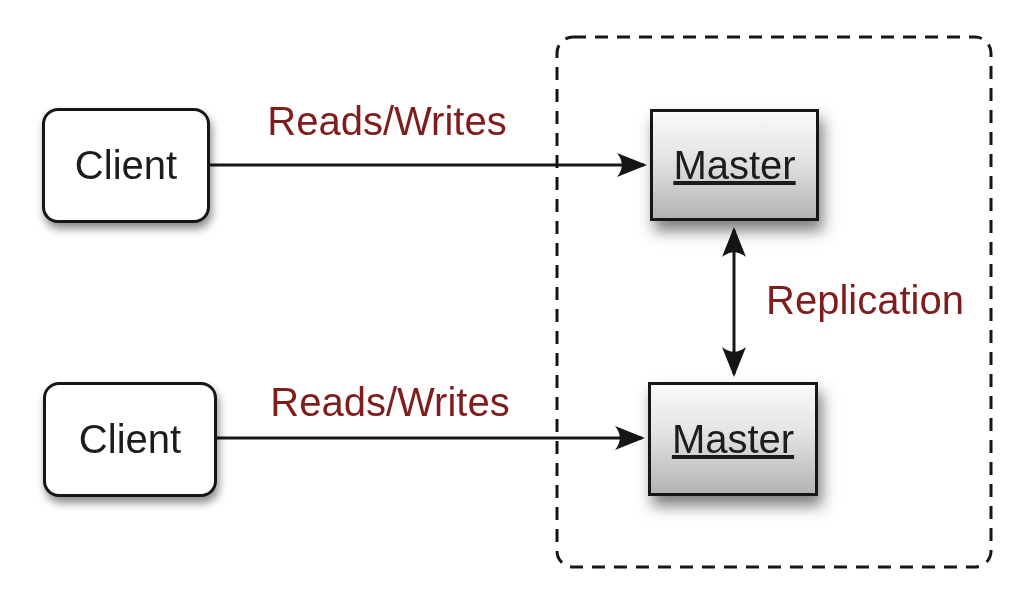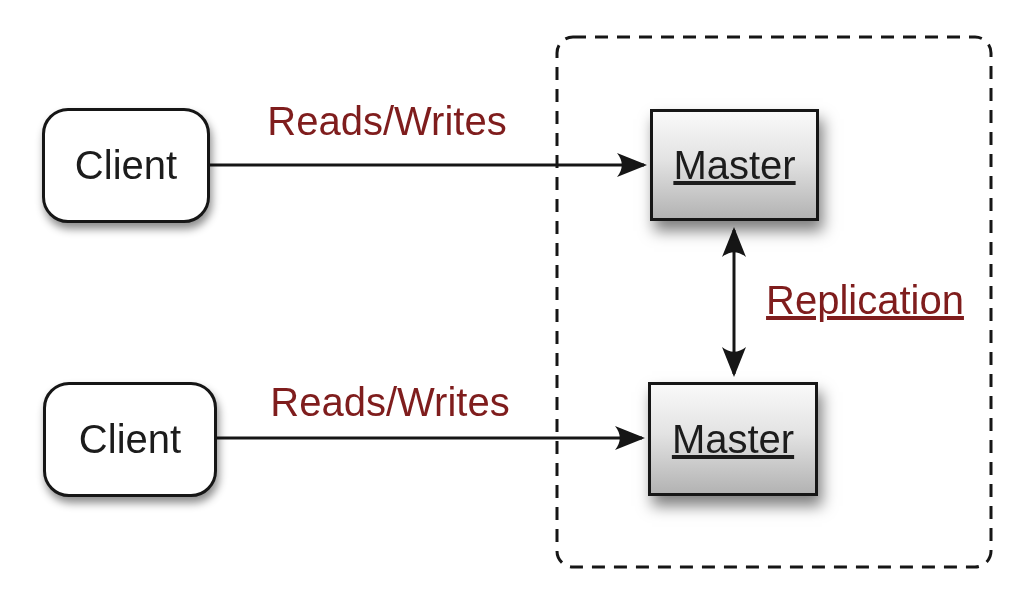--- a/index.html
+++ b/index.html
@@ -27,21 +27,21 @@
     display: flex;
     align-items: center;
     justify-content: center;
     font-size: 40px;
     color: #1c1c1c;
     letter-spacing: 0px;
   }
   .client {
     background: #ffffff;
     border: 3px solid #161616;
-    border-radius: 26px;
+    border-radius: 16px;
     box-shadow: 2px 6px 8px rgba(0,0,0,0.45);
   }
   .master {
     background: linear-gradient(to bottom, #f9f9f9 0%, #e3e3e3 45%, #b3b3b3 100%);
     border: 3px solid #161616;
     box-shadow: 4px 10px 14px rgba(0,0,0,0.50);
     text-decoration: underline;
   }
   #client-top    { left: 42px;  top: 108px; width: 162px; height: 109px; }
   #client-bottom { left: 43px;  top: 382px; width: 168px; height: 109px; }
@@ -50,21 +50,21 @@
   .edge-label {
     position: absolute;
     z-index: 3;
     font-size: 40px;
     color: #7f1d1d;
     white-space: nowrap;
     transform: translateX(-50%);
   }
   #label-rw-top    { left: 387px; top: 99px; }
   #label-rw-bottom { left: 390px; top: 380px; }
-  #label-replication { left: 865px; top: 278px; text-decoration: underline; }
+  #label-replication { left: 865px; top: 278px; }
 </style>
 </head>
 <body>
 
 <div id="canvas">
 
   <svg id="edge-layer" width="1028" height="610" viewBox="0 0 1028 610">
     <defs>
       <marker id="arrowhead" viewBox="0 0 10 8" refX="9" refY="4" markerWidth="10" markerHeight="8" orient="auto">
         <path d="M0,0 L10,4 L0,8 Q3.2,4 0,0 Z" fill="#161616"></path>

